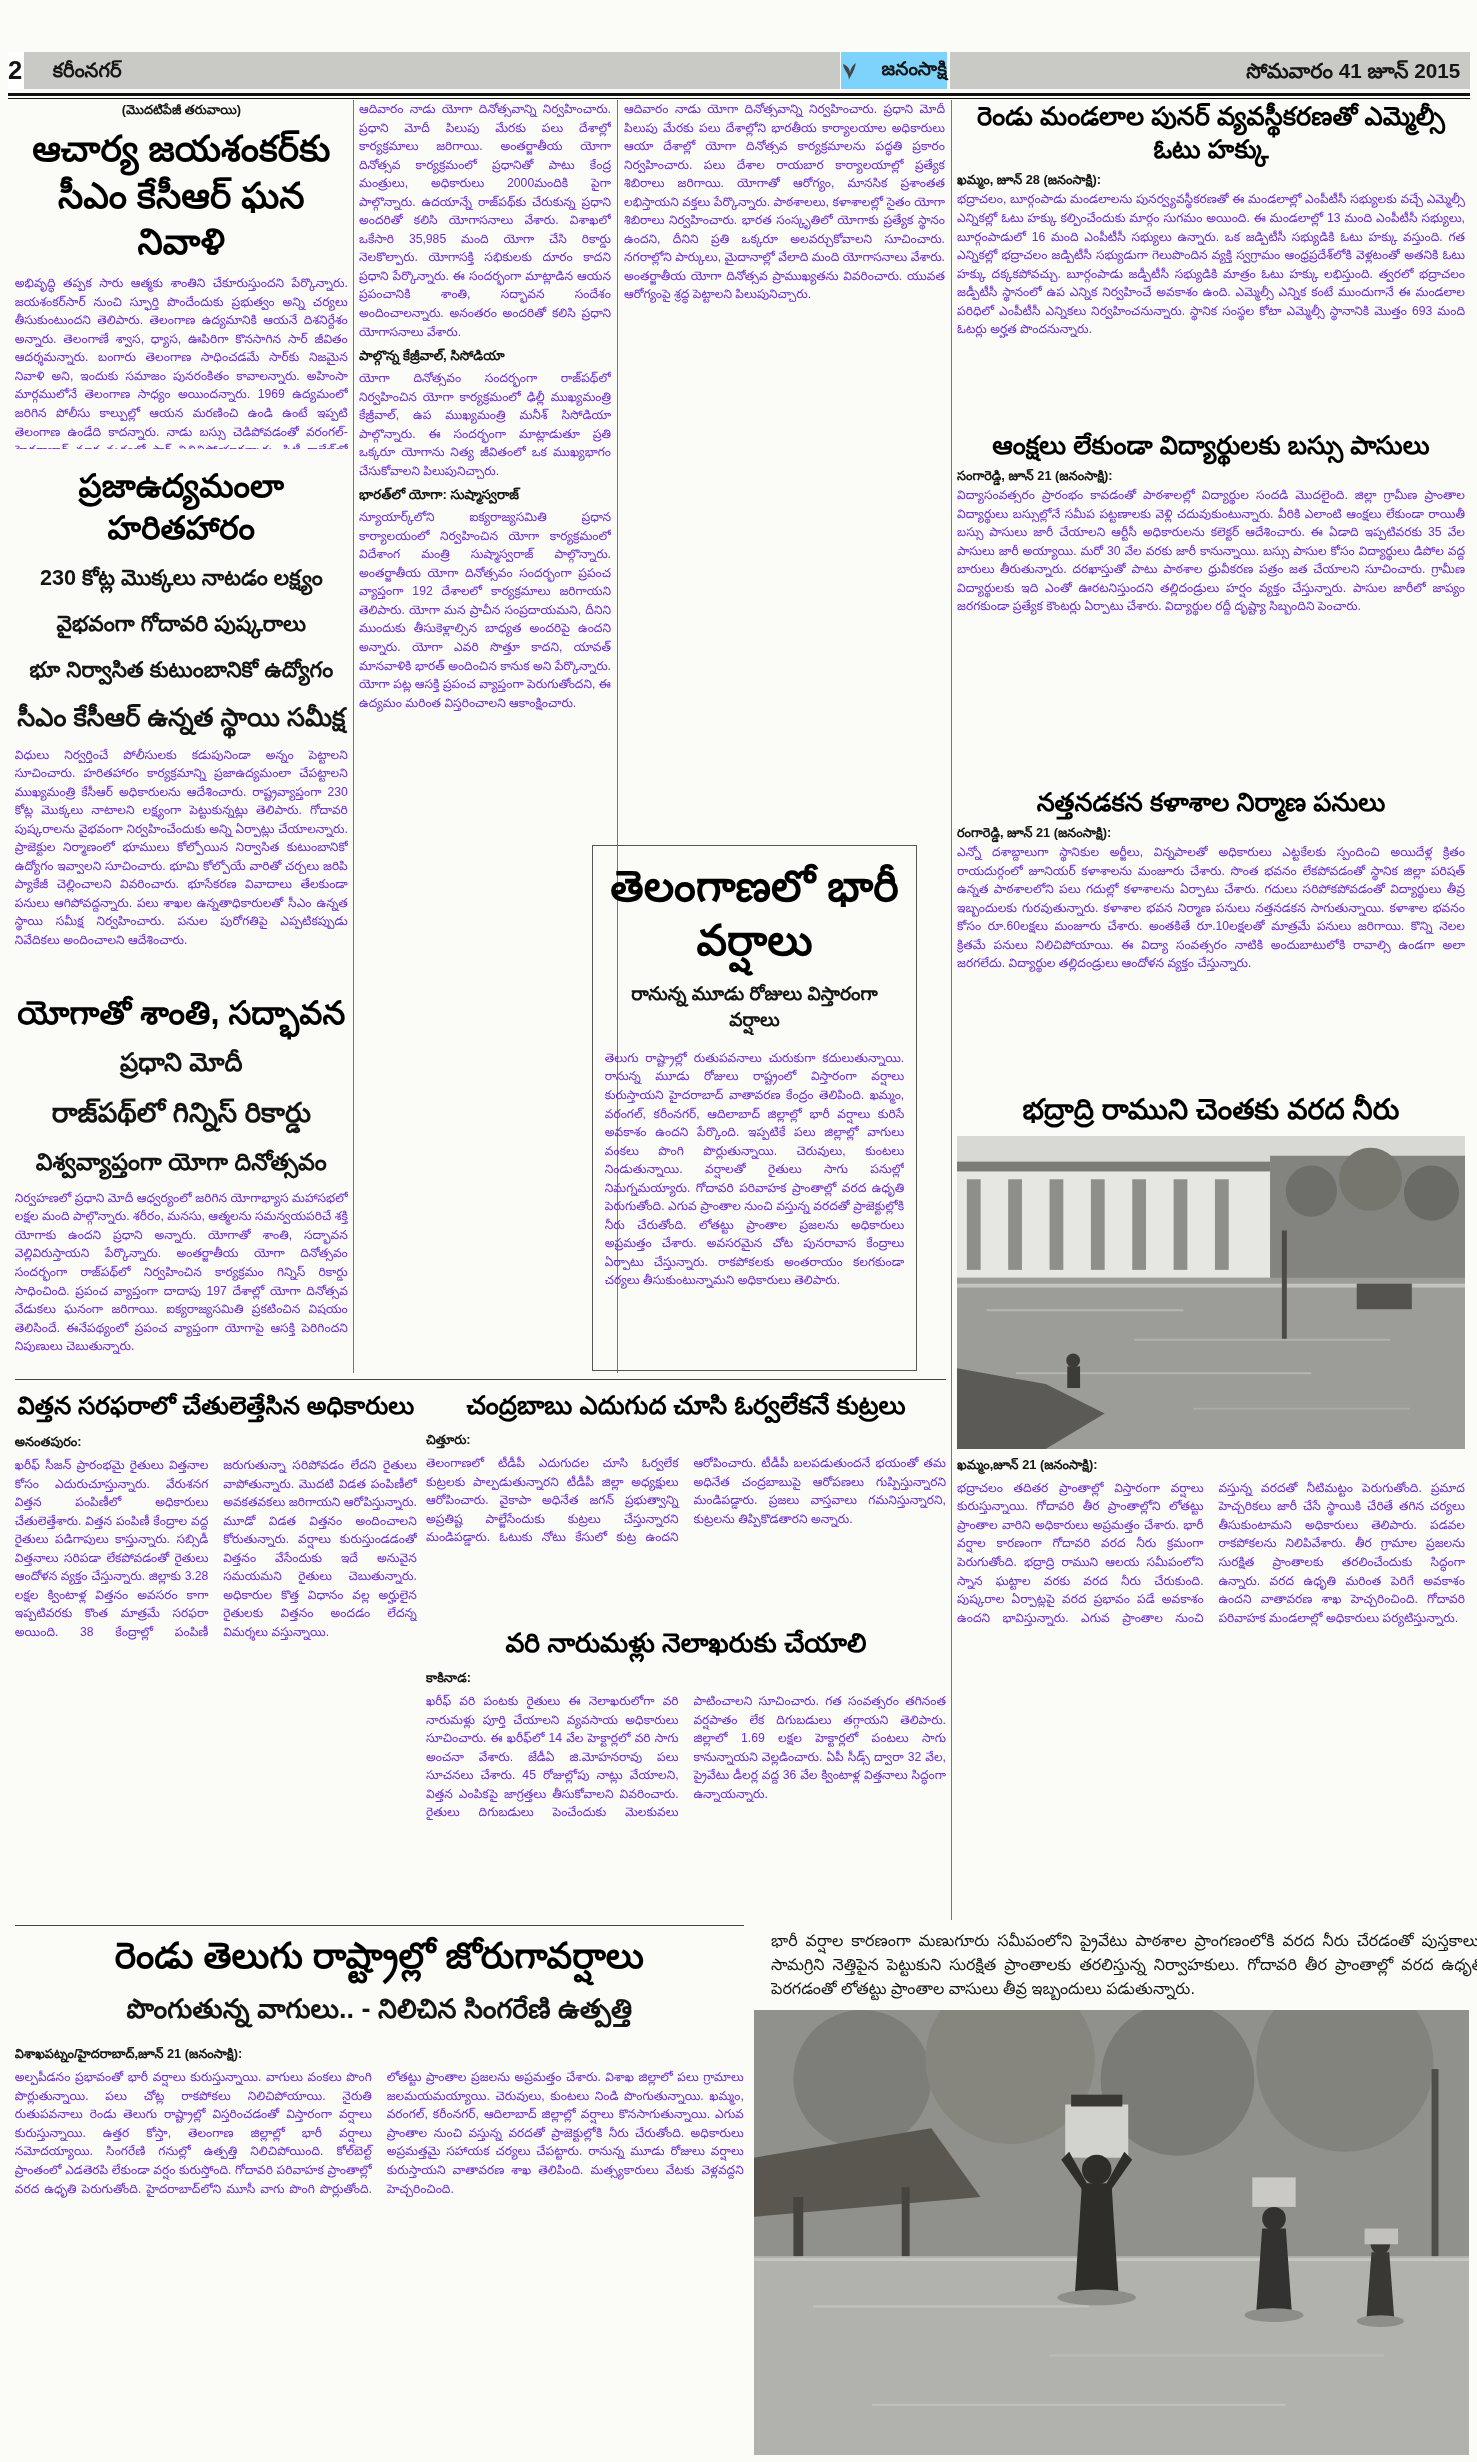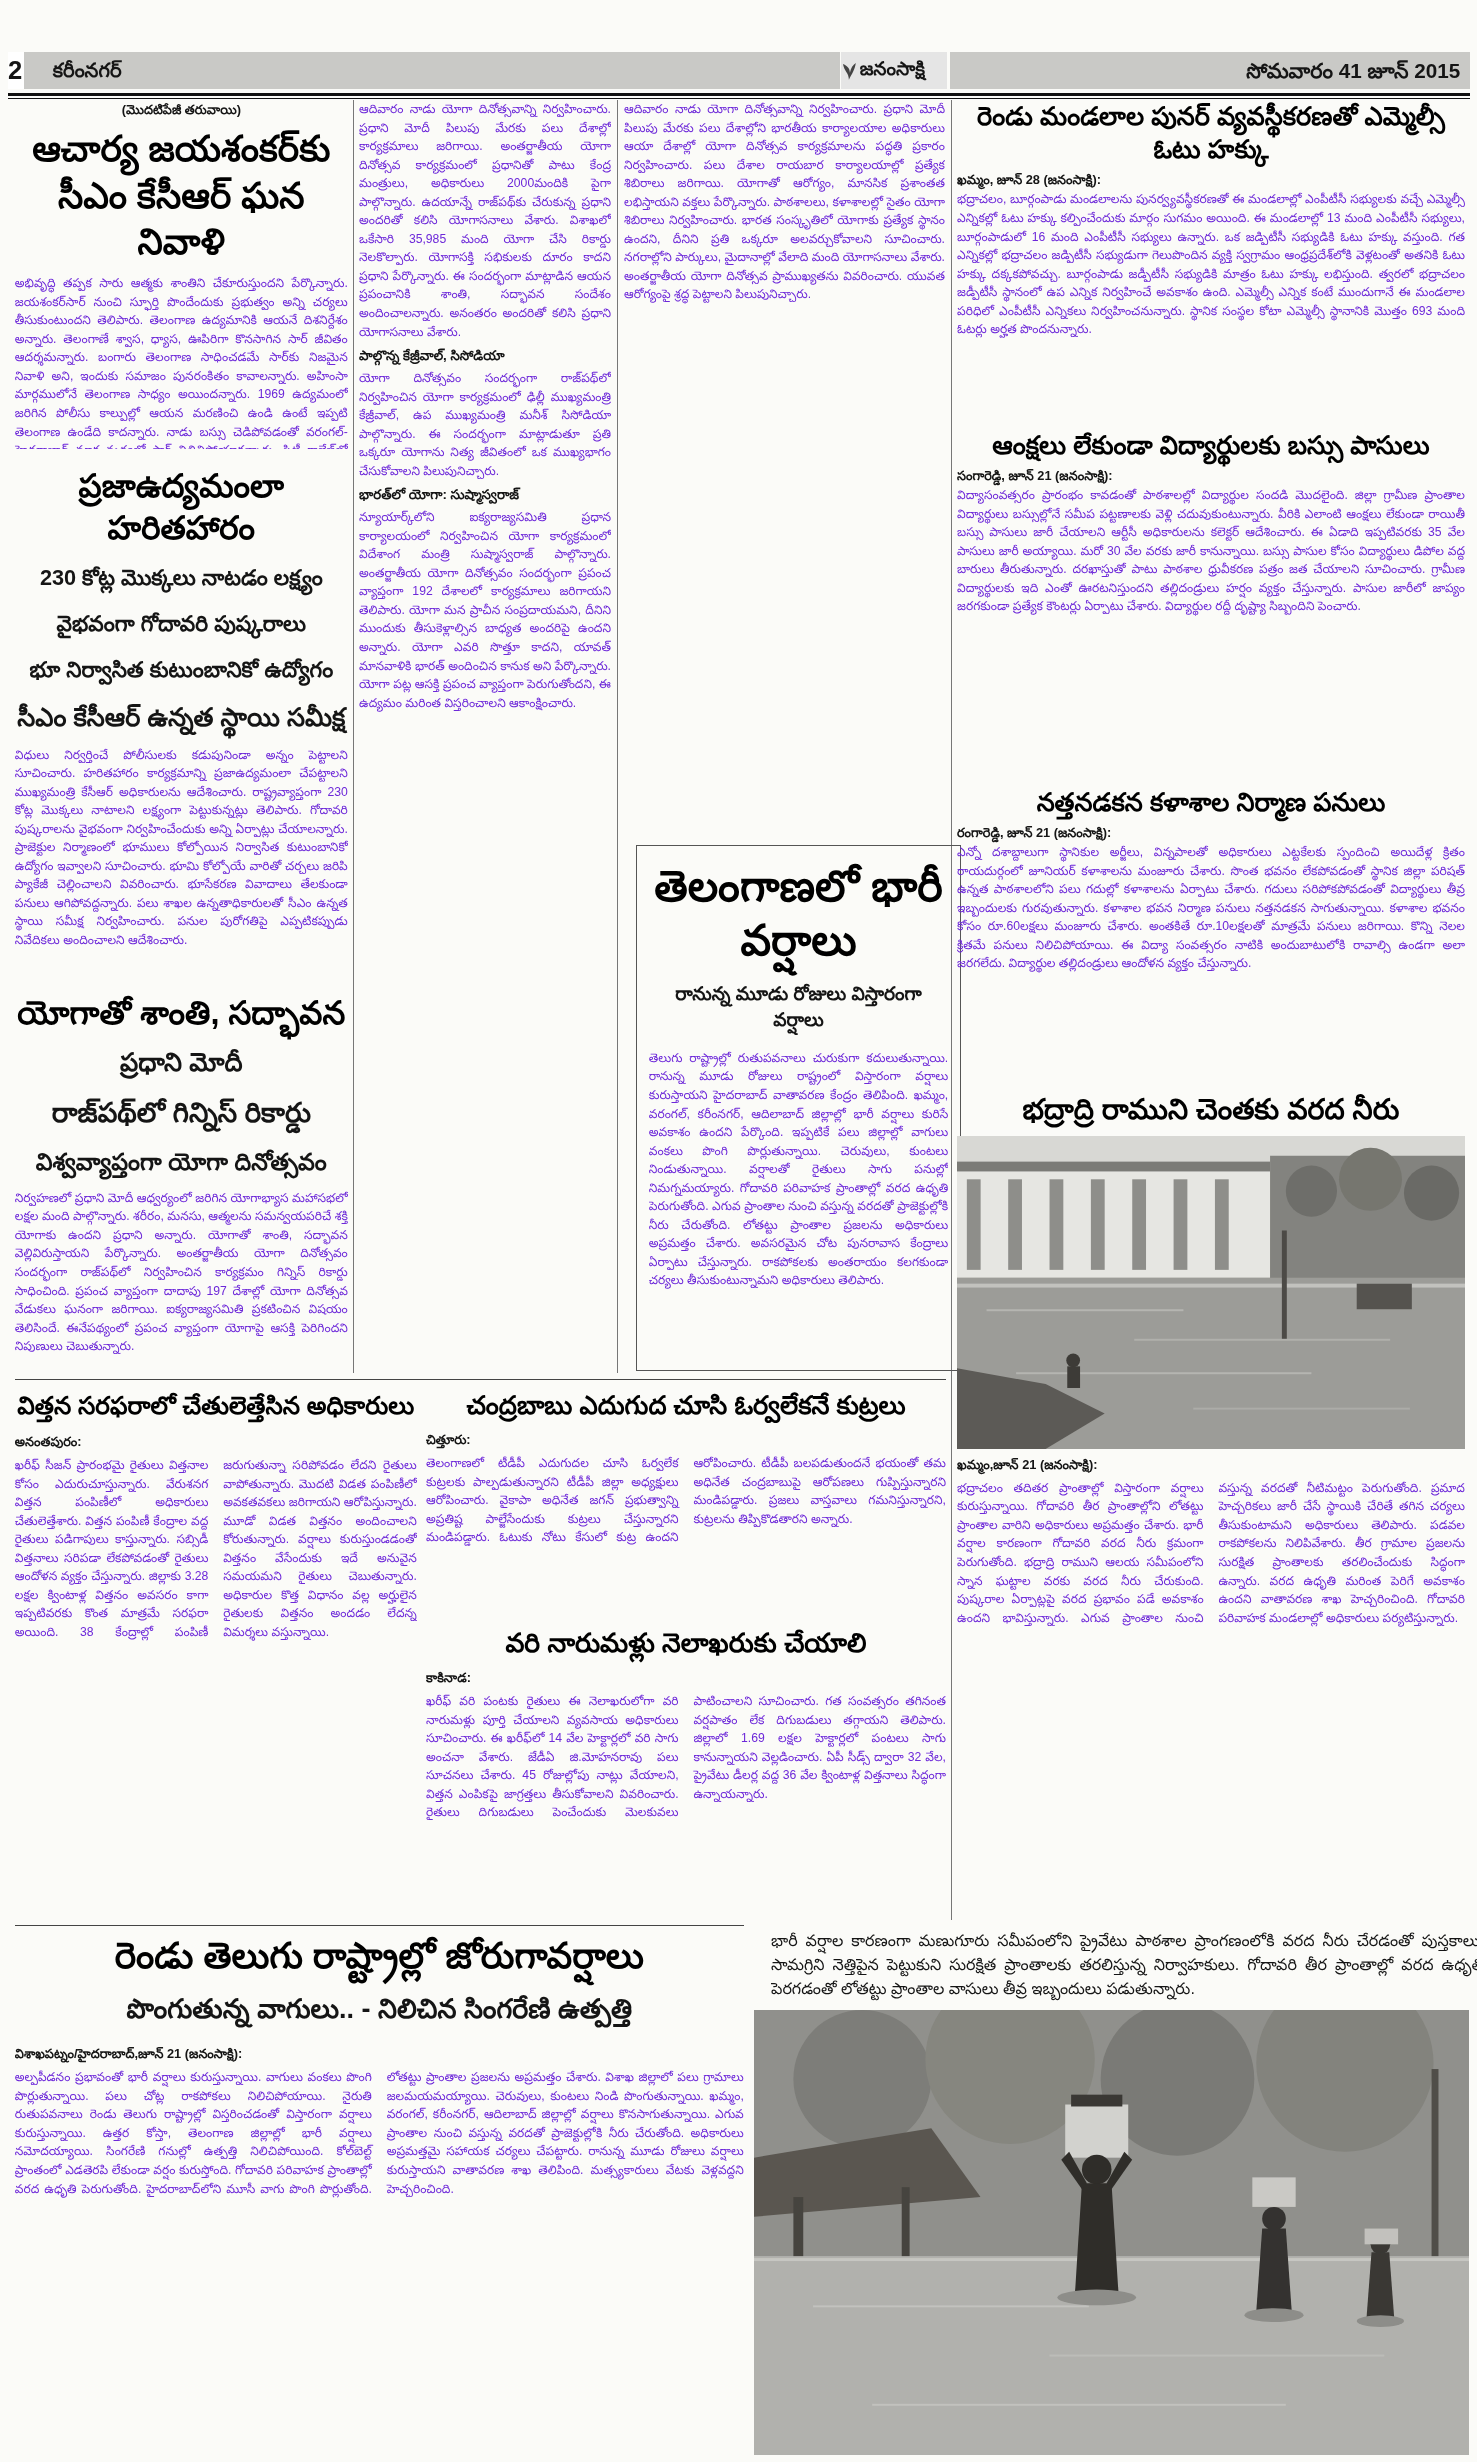--- a/index.html
+++ b/index.html
@@ -6,22 +6,22 @@
   .page{position:relative;width:1478px;height:2463px;margin:0 auto;background:#fbfbf8;
         font-family:"Liberation Sans","DejaVu Sans",sans-serif;color:#151515;overflow:hidden;}
   
   .header{position:absolute;left:7.9px;top:52px;right:7.9px;height:37px;}
   .header .bar{position:absolute;top:0;height:37px;background:#c9c9c6;}
   .bar1{left:15.8px;width:816px;}
   .bar2{left:942px;right:0;}
   .pagenum{position:absolute;left:0;top:0;width:15.8px;height:37px;background:#fff;
            font-size:25.6px;font-weight:bold;line-height:37px;text-align:left;}
   .edition{position:absolute;left:29px;top:0;height:37px;line-height:37px;font-size:19.7px;font-weight:bold;}
-  .masthead{position:absolute;left:833px;width:106px;top:0;height:37px;background:#e5e5e5;
-            display:flex;align-items:center;justify-content:flex-start;gap:3px;}
+  .masthead{position:absolute;left:833px;width:106px;top:0;height:37px;background:#7dd3fc;
+            display:flex;align-items:center;justify-content:space-between;gap:3px;}
   .masthead .name{font-size:18.7px;font-weight:bold;letter-spacing:0;}
   .dateline-top{position:absolute;right:9.9px;top:0;height:37px;line-height:37px;font-size:20.7px;font-weight:bold;}
   .rule-double{position:absolute;left:7.9px;right:7.9px;top:93px;border-top:3px solid #111;border-bottom:1px solid #111;height:2px;}
   
   .vrule{position:absolute;width:1px;background:#777;}
   .hrule{position:absolute;height:1px;background:#444;}
   .body-text{font-size:12.2px;line-height:1.52;text-align:justify;color:#6d28d9;overflow:hidden;word-break:break-word;}
   .cols2{column-count:2;column-gap:14.8px;}
   .dl{font-weight:bold;font-size:12.8px;}
   .headline{font-weight:bold;color:#000;line-height:1.3;}
@@ -34,21 +34,21 @@
   .h-a2r{font-size:25.6px;text-align:center;margin-top:15.8px;font-weight:bold;}
   .h-a3{font-size:32.5px;text-align:center;margin-top:17.7px;}
   .h-a3a{font-size:25.6px;text-align:center;margin-top:13.8px;font-weight:bold;}
   .h-a3b{font-size:27.6px;text-align:center;margin-top:13.8px;font-weight:bold;}
   .h-a3c{font-size:23.6px;text-align:center;margin-top:13.8px;font-weight:bold;}
   .bT{margin-top:7.9px;}
   
   .colB{position:absolute;left:359px;top:100px;width:252px;height:1273px;overflow:hidden;}
   .colB .sub{font-weight:bold;font-size:13.3px;margin:6.9px 0 3px;}
   .colC{position:absolute;left:624px;top:100px;width:321px;height:737px;overflow:hidden;}
-  .rainbox{position:absolute;left:636px;top:845px;width:325px;height:526px;border:1px solid #555;
+  .rainbox{position:absolute;left:592px;top:845px;width:325px;height:526px;border:1px solid #555;
            box-sizing:border-box;padding:13.8px 11.8px;overflow:hidden;}
   .h-rain{font-size:43px;text-align:center;line-height:1.25;}
   .h-rain-sub{font-size:18.7px;font-weight:bold;text-align:center;margin-top:15.8px;}
   
   .colR{position:absolute;left:957px;top:100px;width:508px;overflow:hidden;}
   .h-r{font-size:25.6px;text-align:center;}
   .photo1{width:508px;height:313px;display:block;margin-top:7.9px;}
   .photo2{width:715px;height:445px;display:block;}
   
   .secB1{position:absolute;left:14.8px;top:1389px;width:402px;height:530px;overflow:hidden;}

